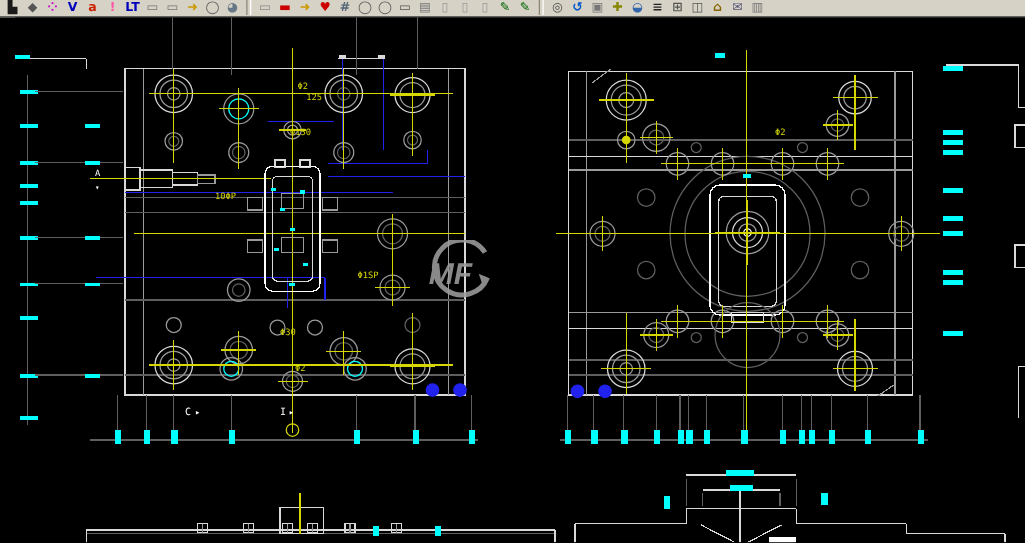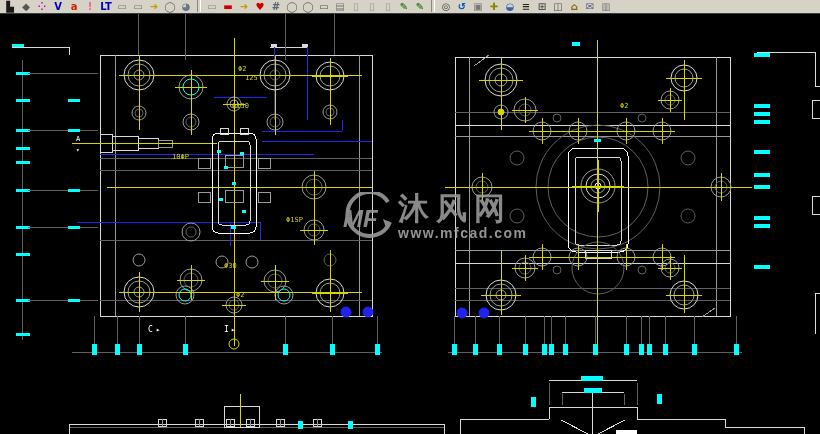--- a/index.html
+++ b/index.html
@@ -542,20 +542,16 @@
       </svg>
 
     <div class="watermark">
       <div class="wm-logo">
         <svg width="56" height="52" viewBox="0 0 56 52" shape-rendering="auto">
           <path d="M 50 10 A 22 22 0 1 0 52 30" fill="none" stroke="#9c9c9c" stroke-width="4"></path>
           <path d="M 52 30 l -7 -3 l 3 9 z" fill="#9c9c9c"></path>
           <text x="5" y="35" font-family="Liberation Sans, sans-serif" font-size="24" font-weight="bold" font-style="italic" fill="#9c9c9c">MF</text>
         </svg>
       </div>
-      <div class="wm-texts">
-        <div class="wm-title">沐风网</div>
-        <div class="wm-url">www.mfcad.com</div>
-      </div>
     </div>
   </div>
 
 </div>
 
 </body></html>

